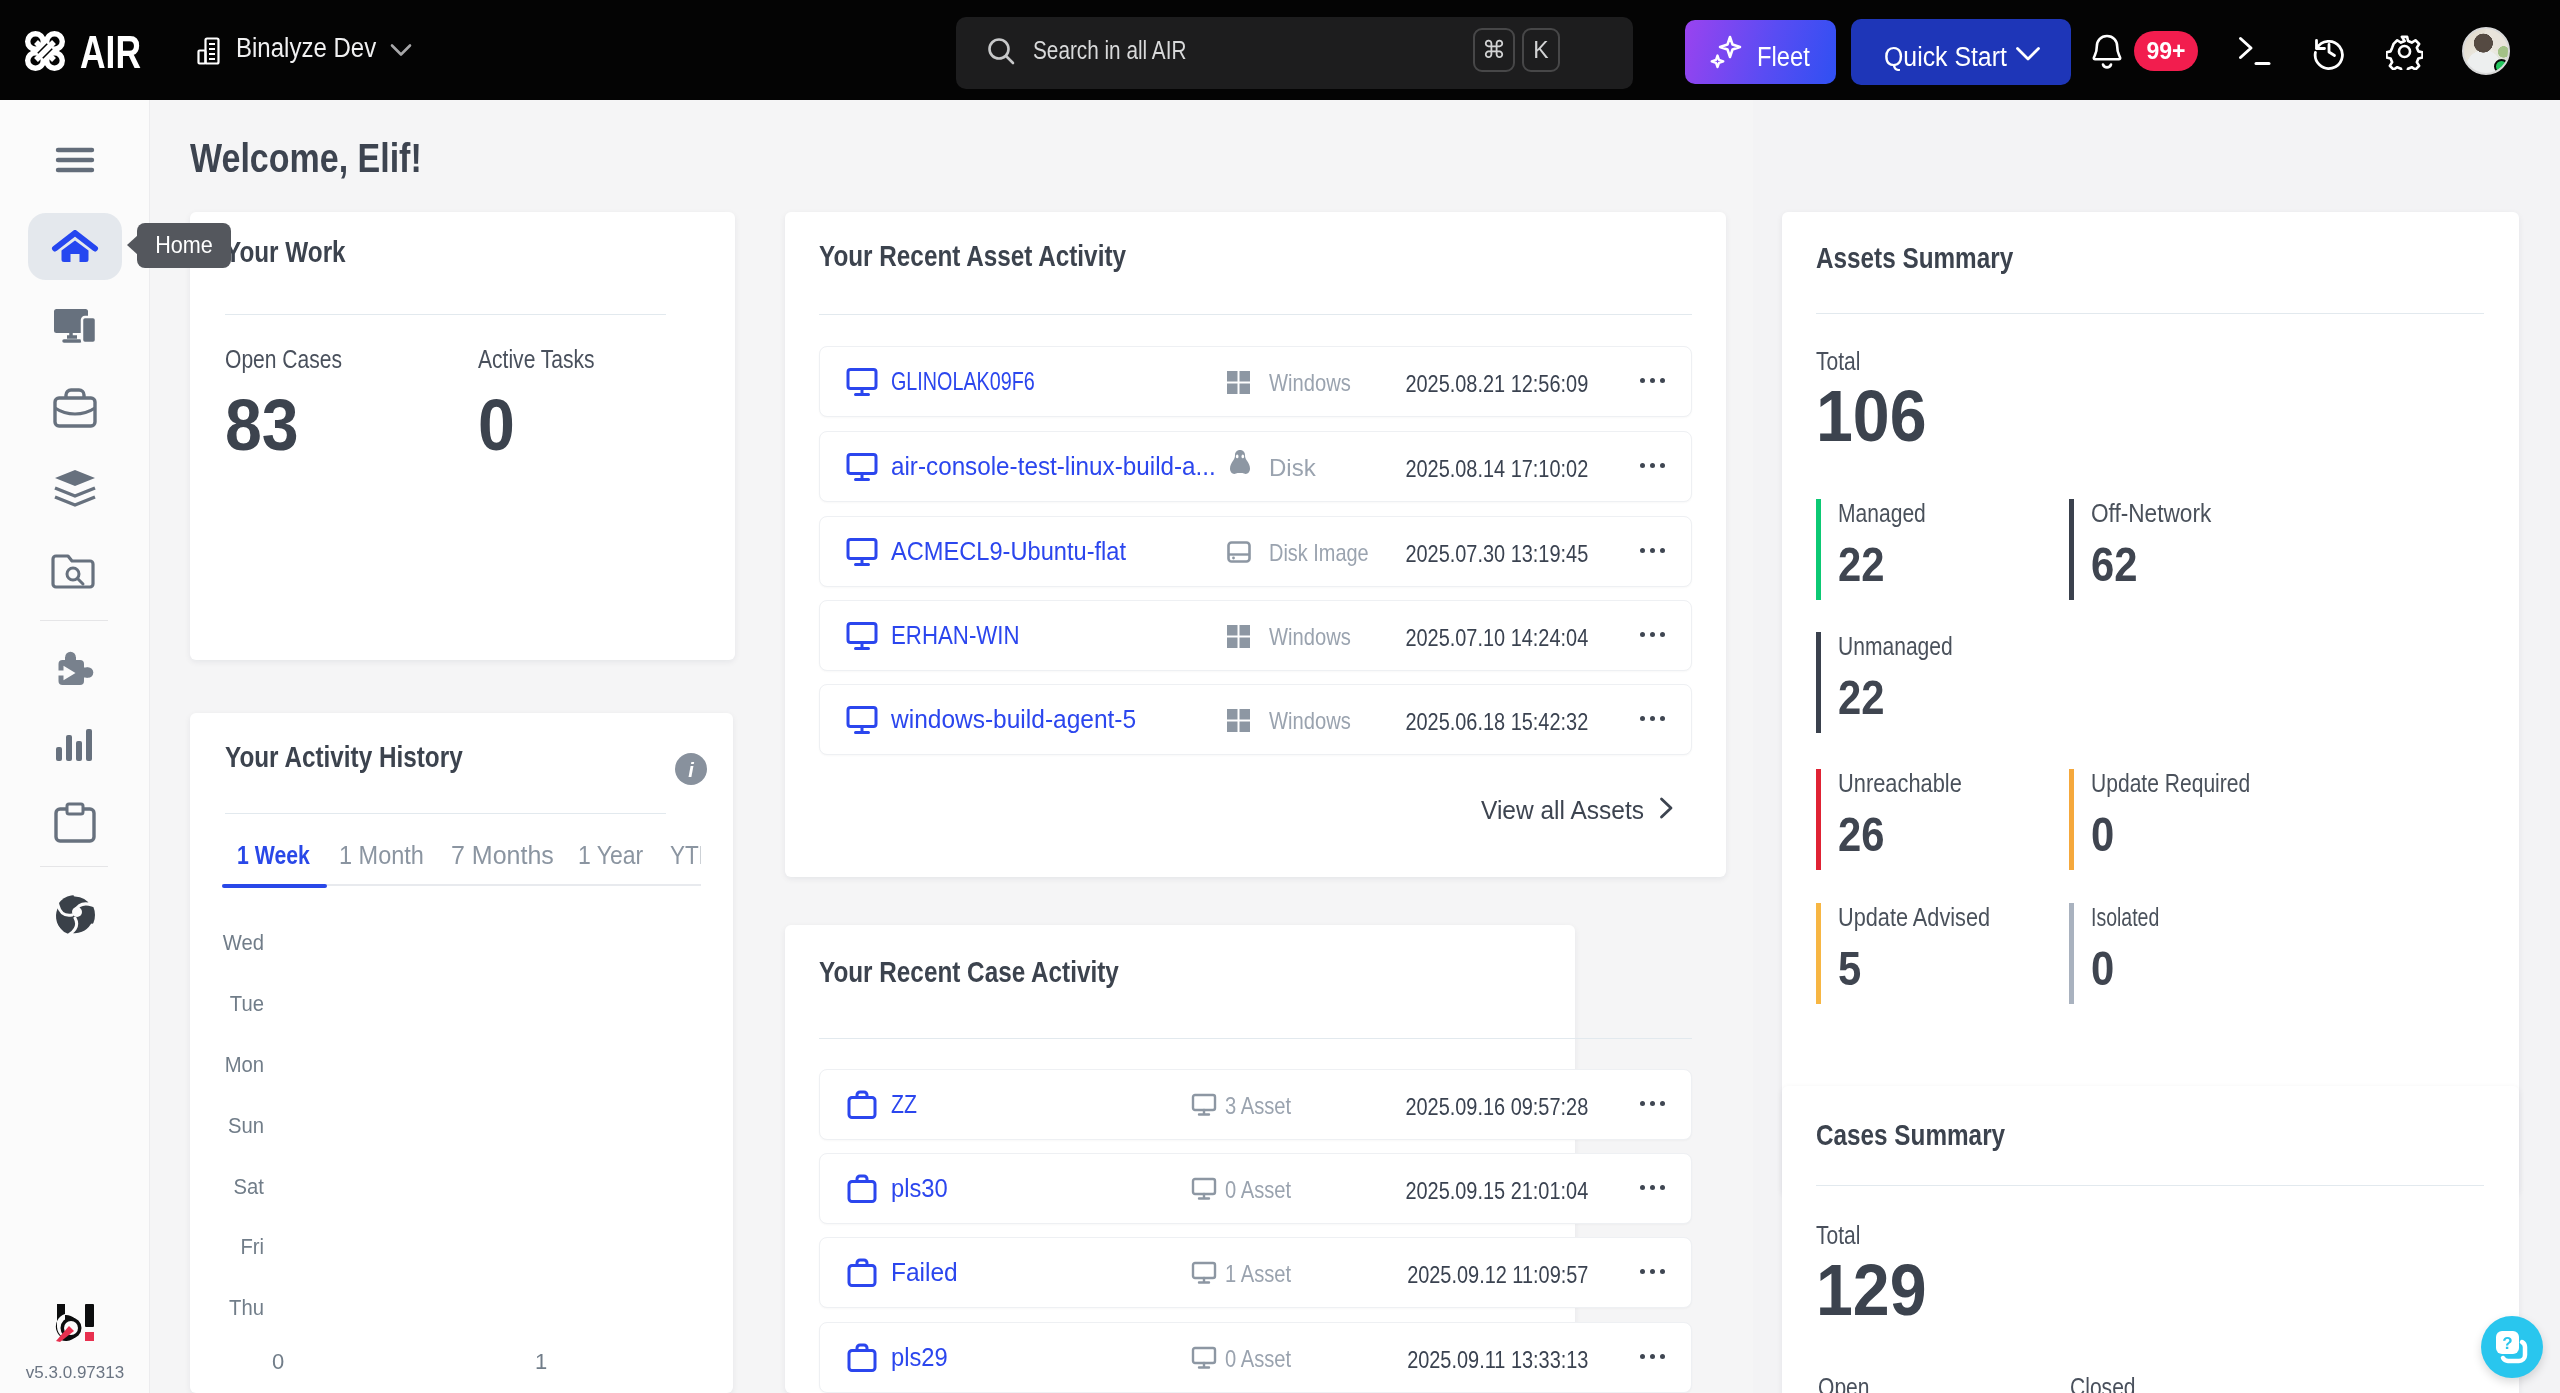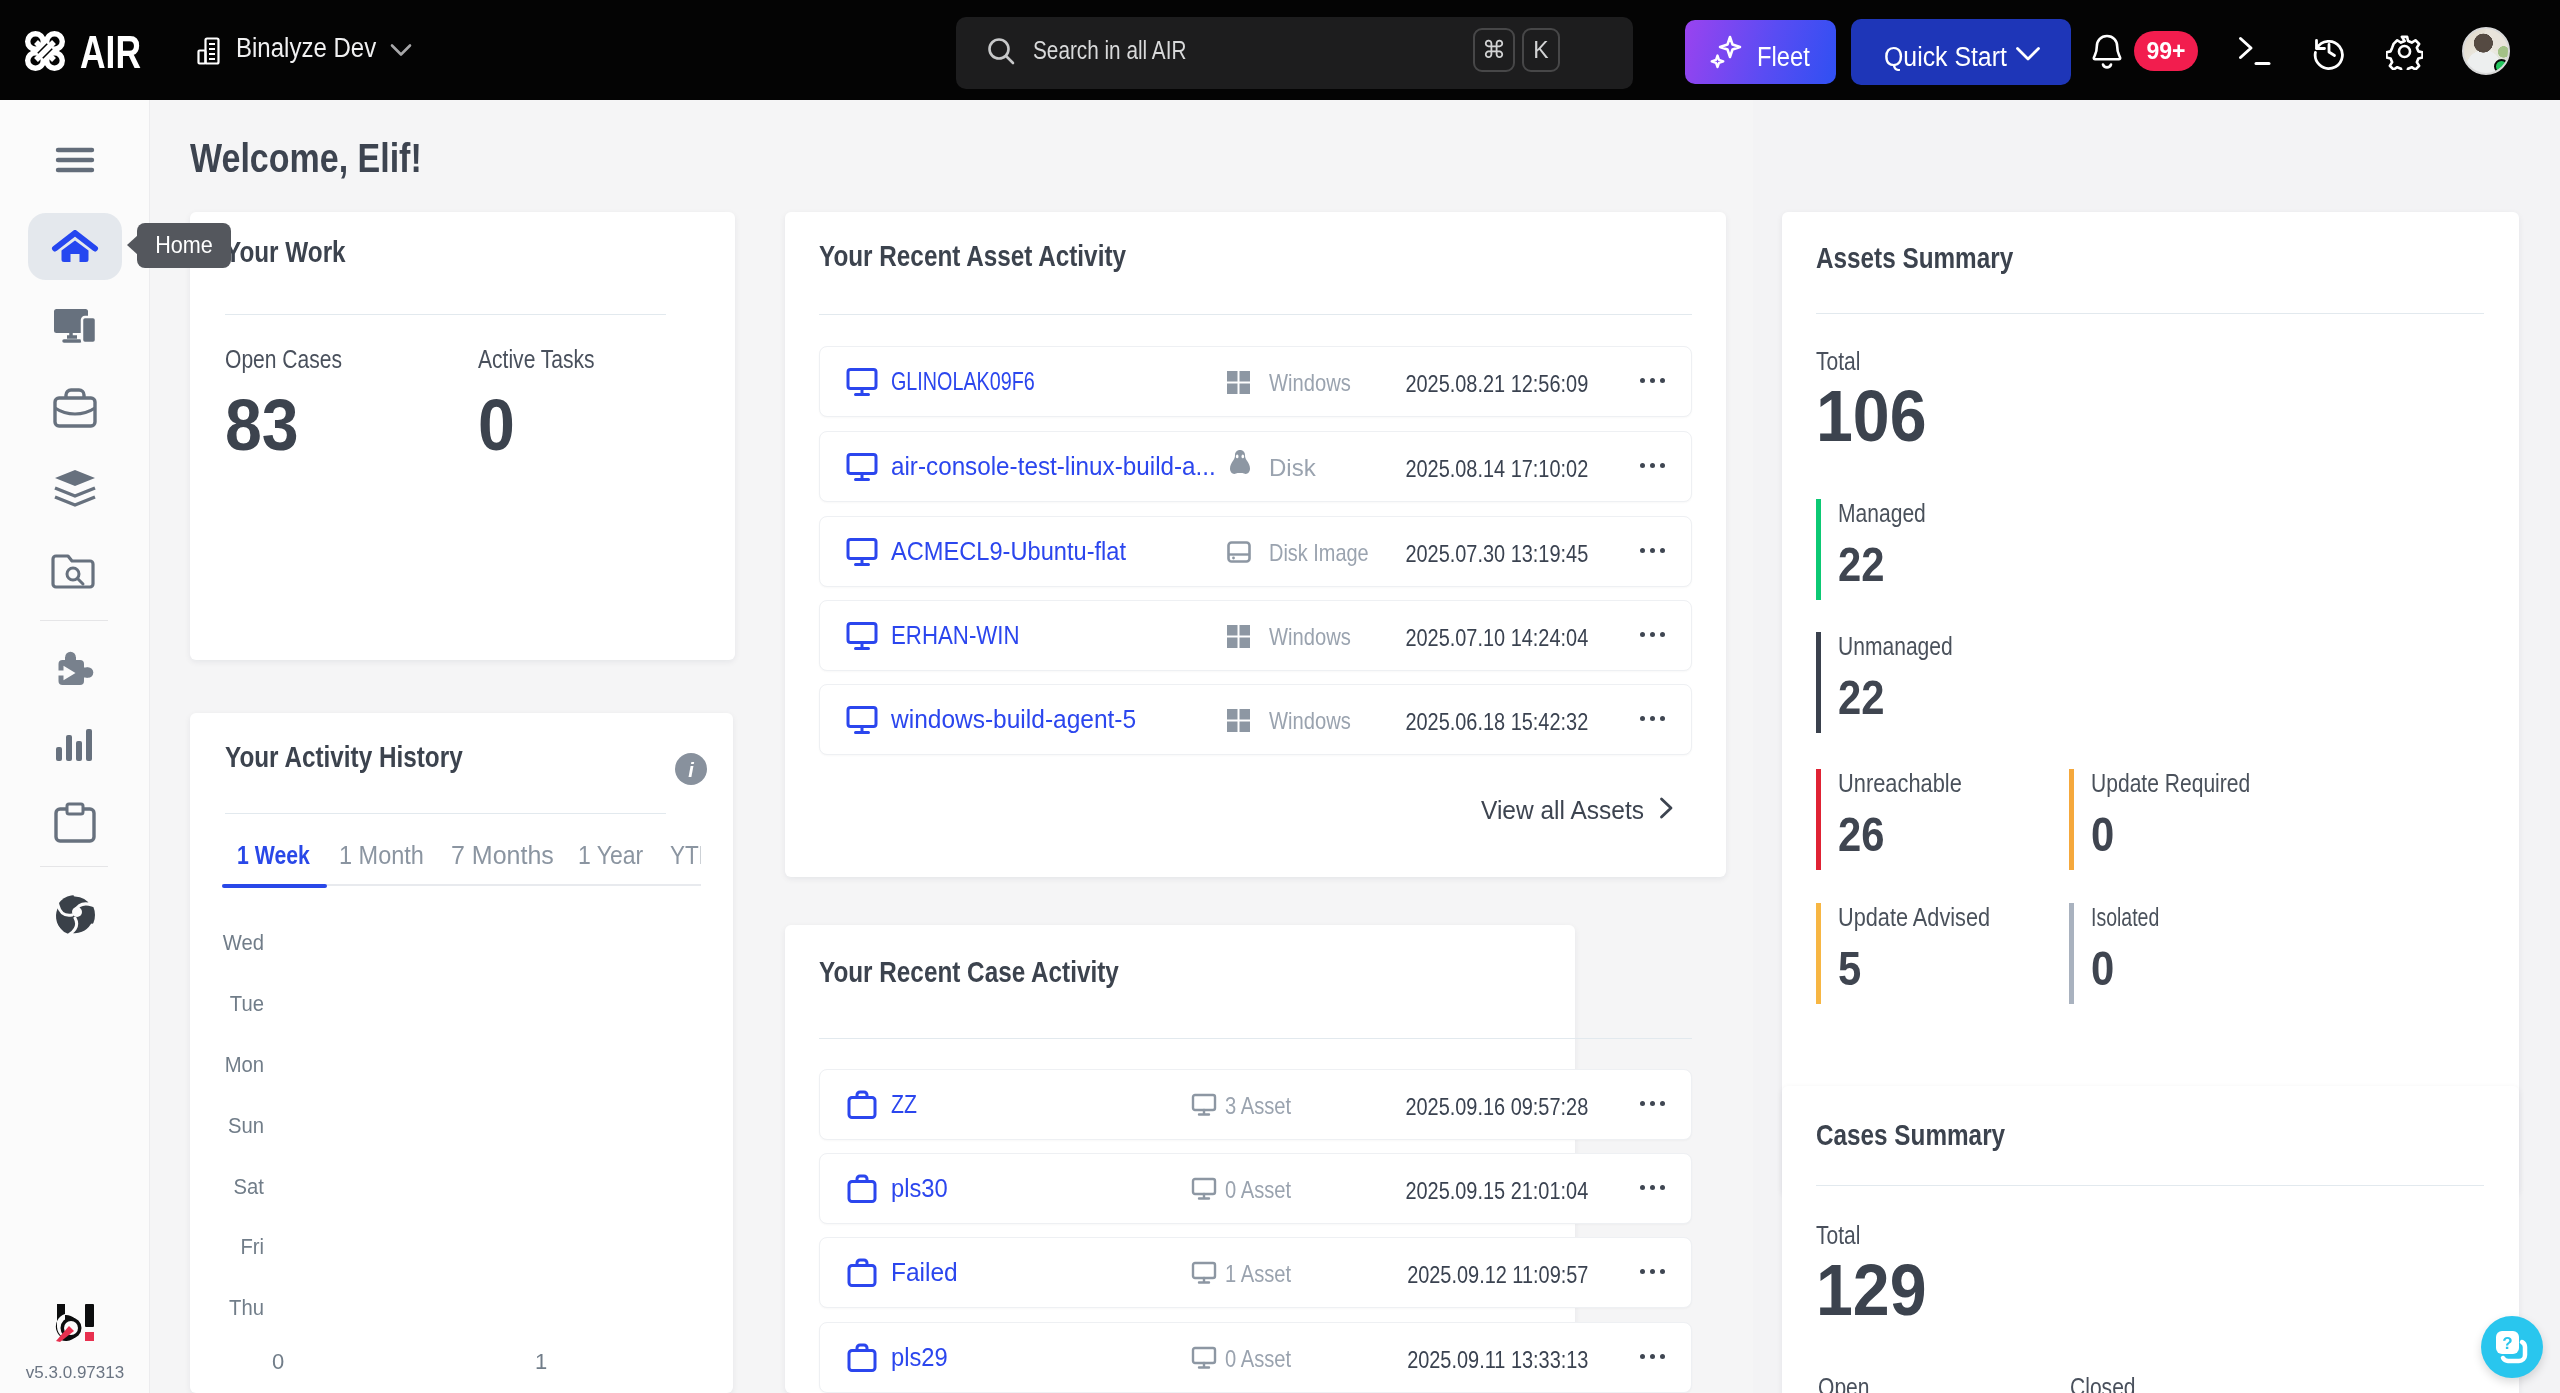--- a/index.html
+++ b/index.html
@@ -417,20 +417,24 @@
 
 <div class="card" style="left:1782px;top:212px;width:737px;height:982px;">
   <div class="tx ctitle" style="left:34px;top:31px">Assets Summary</div>
   <div class="cdiv" style="left:34px;top:101px;width:668px"></div>
   <div class="tx lbl" style="left:34px;top:136px">Total</div>
   <div class="tx bignum" style="left:34px;top:168px">106</div>
   <div class="stat" style="left:34px;top:287px;border-color:#0cc974">
       <div class="tx sl">Managed</div>
       <div class="tx sn">22</div>
     </div>
+  <div class="stat" style="left:287px;top:287px;border-color:#3a414d">
+      <div class="tx sl" style="transform:scaleX(.87)">Off-Network</div>
+      <div class="tx sn">62</div>
+    </div>
   <div class="stat" style="left:34px;top:420px;border-color:#3a414d">
       <div class="tx sl">Unmanaged</div>
       <div class="tx sn">22</div>
     </div>
   <div class="stat" style="left:34px;top:557px;border-color:#e02234">
       <div class="tx sl" style="transform:scaleX(.84)">Unreachable</div>
       <div class="tx sn">26</div>
     </div>
   <div class="stat" style="left:287px;top:557px;border-color:#f5a83c">
       <div class="tx sl">Update Required</div>

